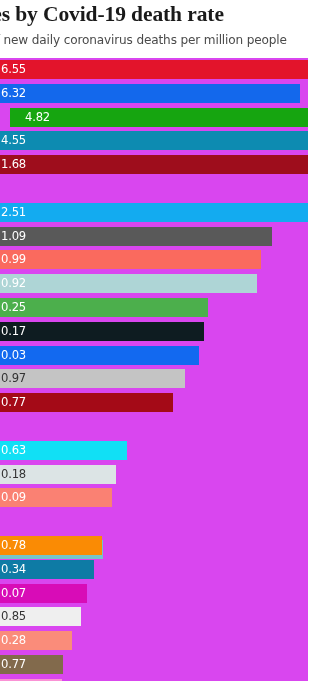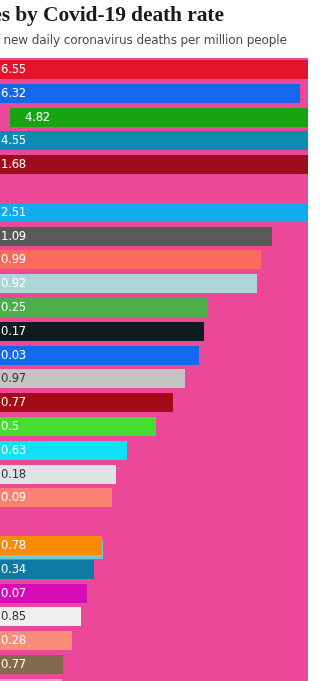--- a/index.html
+++ b/index.html
@@ -59,21 +59,21 @@
   }
 
   
   .plot {
     position: absolute;
     left: 0;
     top: 58px;
     width: 308px;
     height: 623px;
     overflow: hidden;
-    background: #ec4899;
+    background: #d946ef;
     text-decoration: underline;
   }
 
   .bar-row {
     position: absolute;
     left: 0;
     height: 19px;
     width: 308px;
   }
   .bar {
@@ -160,24 +160,20 @@
         <span class="bar-value">0.03</span>
       </div>
       <div class="bar-row" style="top: 311.4px;">
         <div class="bar" style="width: 199px; background: rgb(196, 196, 196); height: 19px;"></div>
         <span class="bar-value dark-text">0.97</span>
       </div>
       <div class="bar-row" style="top: 335.2px;">
         <div class="bar" style="width: 187px; background: rgb(164, 10, 23); height: 19px;"></div>
         <span class="bar-value">0.77</span>
       </div>
-      <div class="bar-row" style="top: 359px;">
-        <div class="bar" style="width: 170px; background: rgb(69, 221, 47); height: 19px;"></div>
-        <span class="bar-value">0.5</span>
-      </div>
       <div class="bar-row" style="top: 382.8px;">
         <div class="bar" style="width: 141px; background: rgb(17, 224, 245); height: 19px;"></div>
         <span class="bar-value">0.63</span>
       </div>
       <div class="bar-row" style="top: 406.6px;">
         <div class="bar" style="width: 130px; background: rgb(220, 228, 229); height: 19px;"></div>
         <span class="bar-value dark-text">0.18</span>
       </div>
       <div class="bar-row" style="top: 430px;">
         <div class="bar" style="width: 126px; background: rgb(250, 129, 115); height: 19px;"></div>

